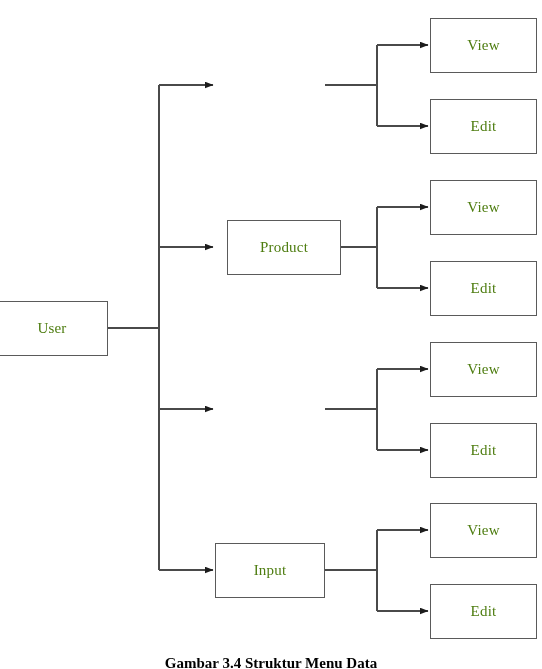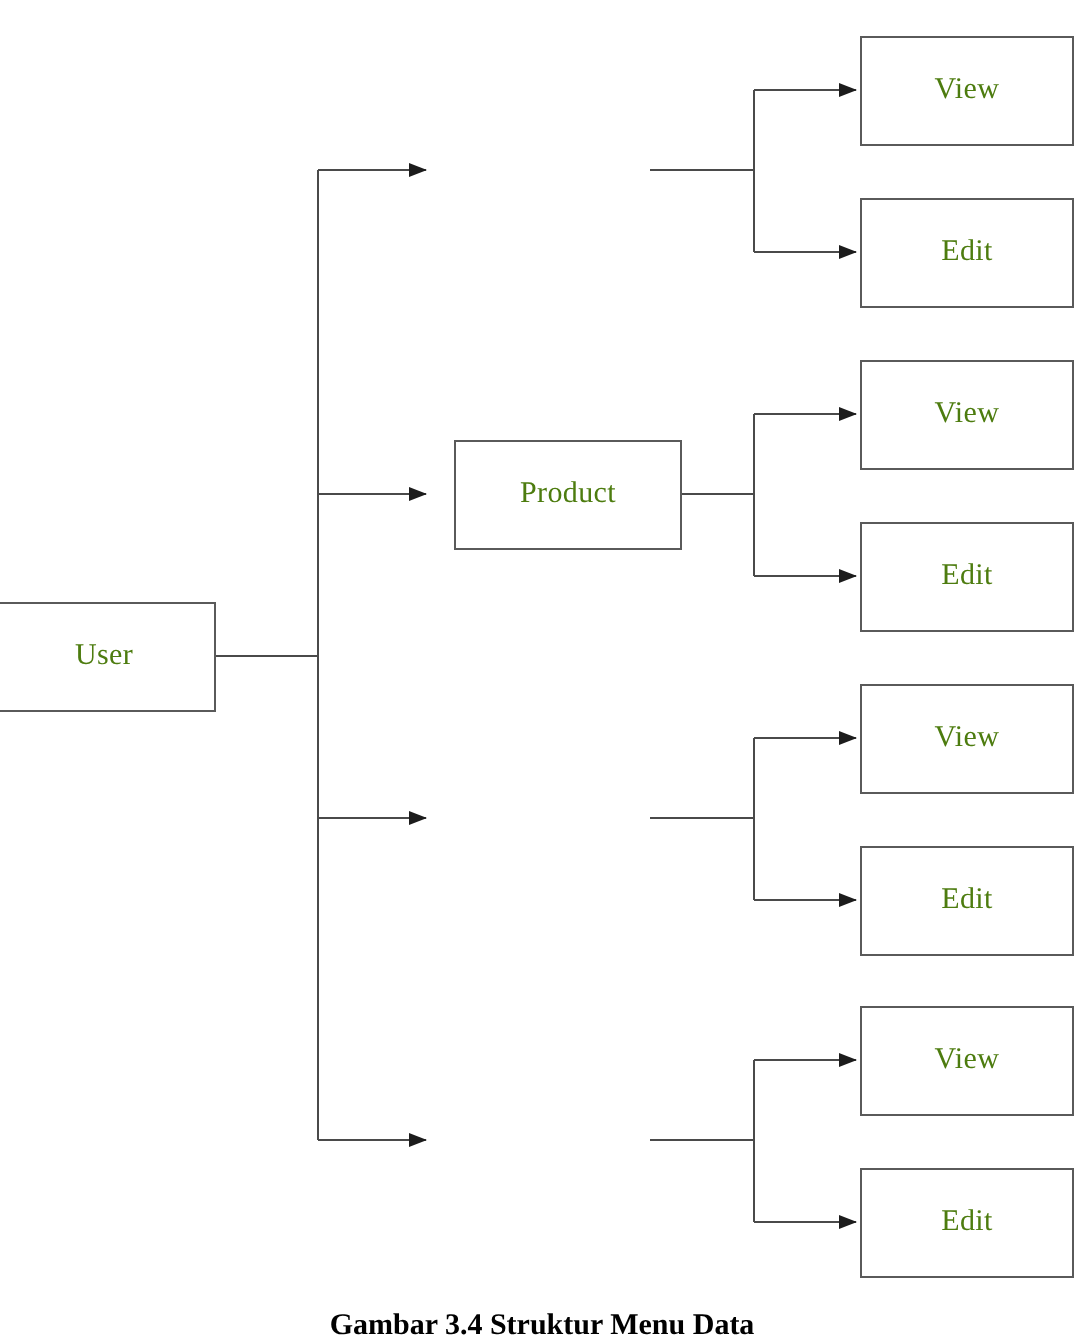--- a/index.html
+++ b/index.html
@@ -140,20 +140,23 @@
     <span class="node-label">Edit</span>
   </div>
 
   <div class="node" style="left:430px; top:342px; width:107px; height:55px;">
     <span class="node-label">View</span>
   </div>
   <div class="node" style="left:430px; top:423px; width:107px; height:55px;">
     <span class="node-label">Edit</span>
   </div>
 
+  <div class="node" style="left:215px; top:543px; width:110px; height:55px;">
+    <span class="node-label">Input</span>
+  </div>
   <div class="node" style="left:430px; top:503px; width:107px; height:55px;">
     <span class="node-label">View</span>
   </div>
   <div class="node" style="left:430px; top:584px; width:107px; height:55px;">
     <span class="node-label">Edit</span>
   </div>
 
   <div class="caption">Gambar 3.4 Struktur Menu Data</div>
 
 </div>

